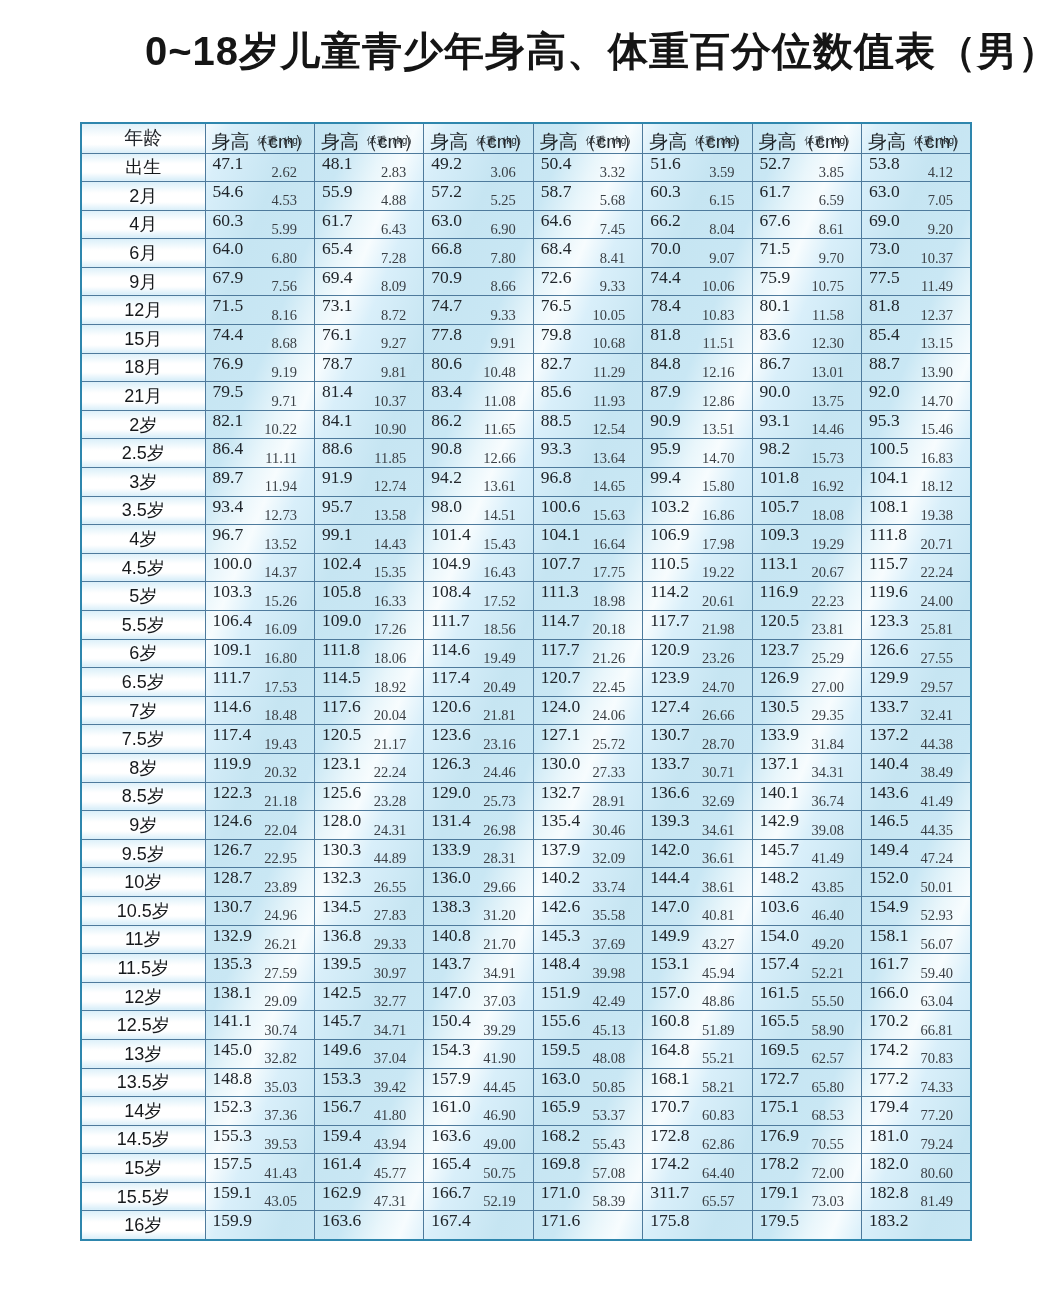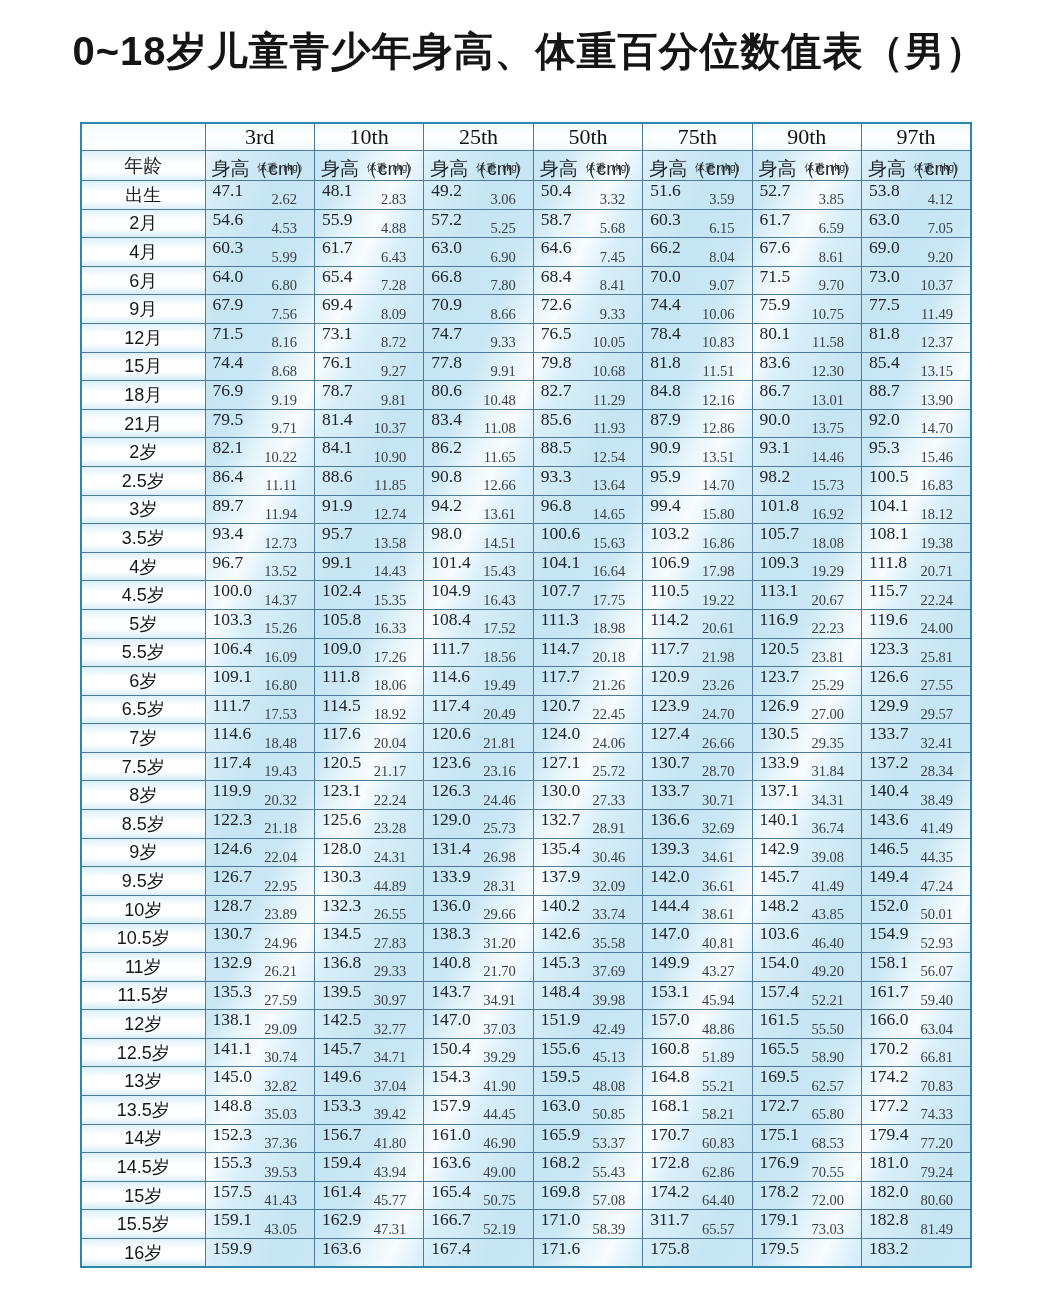--- a/index.html
+++ b/index.html
@@ -17,21 +17,21 @@
     position:relative;
     width:1059px;height:1311px;
     overflow:hidden;
     background:var(--page-bg);
     font-family:"Liberation Sans","DejaVu Sans",sans-serif;
     color:var(--text);
   }
   .title{
     position:absolute;
     top:24px;left:0;right:0;
-    text-align:center;
+    text-align:right;
     font-size:40px;
     font-weight:700;
     letter-spacing:1px;
     color:#151515;
     font-family:"Liberation Sans","DejaVu Sans",sans-serif;
   }
   table.growth{
     position:absolute;
     left:80px;top:122px;
     width:892px;
@@ -116,30 +116,20 @@
     <col class="age-col">
     <col>
       <col>
       <col>
       <col>
       <col>
       <col>
       <col>
   </colgroup>
   <thead>
-    <tr class="pct-row">
-      <th class="corner"></th>
-      <th>3rd</th>
-      <th>10th</th>
-      <th>25th</th>
-      <th>50th</th>
-      <th>75th</th>
-      <th>90th</th>
-      <th>97th</th>
-    </tr>
     <tr class="hw-row">
       <td class="age-head">年龄</td>
       <td>
           <span class="hlabel">身高（cm）</span>
           <span class="wlabel">体重（kg）</span>
         </td>
       <td>
           <span class="hlabel">身高（cm）</span>
           <span class="wlabel">体重（kg）</span>
         </td>
@@ -807,21 +797,21 @@
         <td class="data-cell">
           <span class="h">130.7</span>
           <span class="w">28.70</span>
         </td>
         <td class="data-cell">
           <span class="h">133.9</span>
           <span class="w">31.84</span>
         </td>
         <td class="data-cell">
           <span class="h">137.2</span>
-          <span class="w">28.34</span>
+          <span class="w">44.38</span>
         </td>
       </tr>
       <tr>
         <td class="age-cell">8岁</td>
         <td class="data-cell">
           <span class="h">119.9</span>
           <span class="w">20.32</span>
         </td>
         <td class="data-cell">
           <span class="h">123.1</span>

